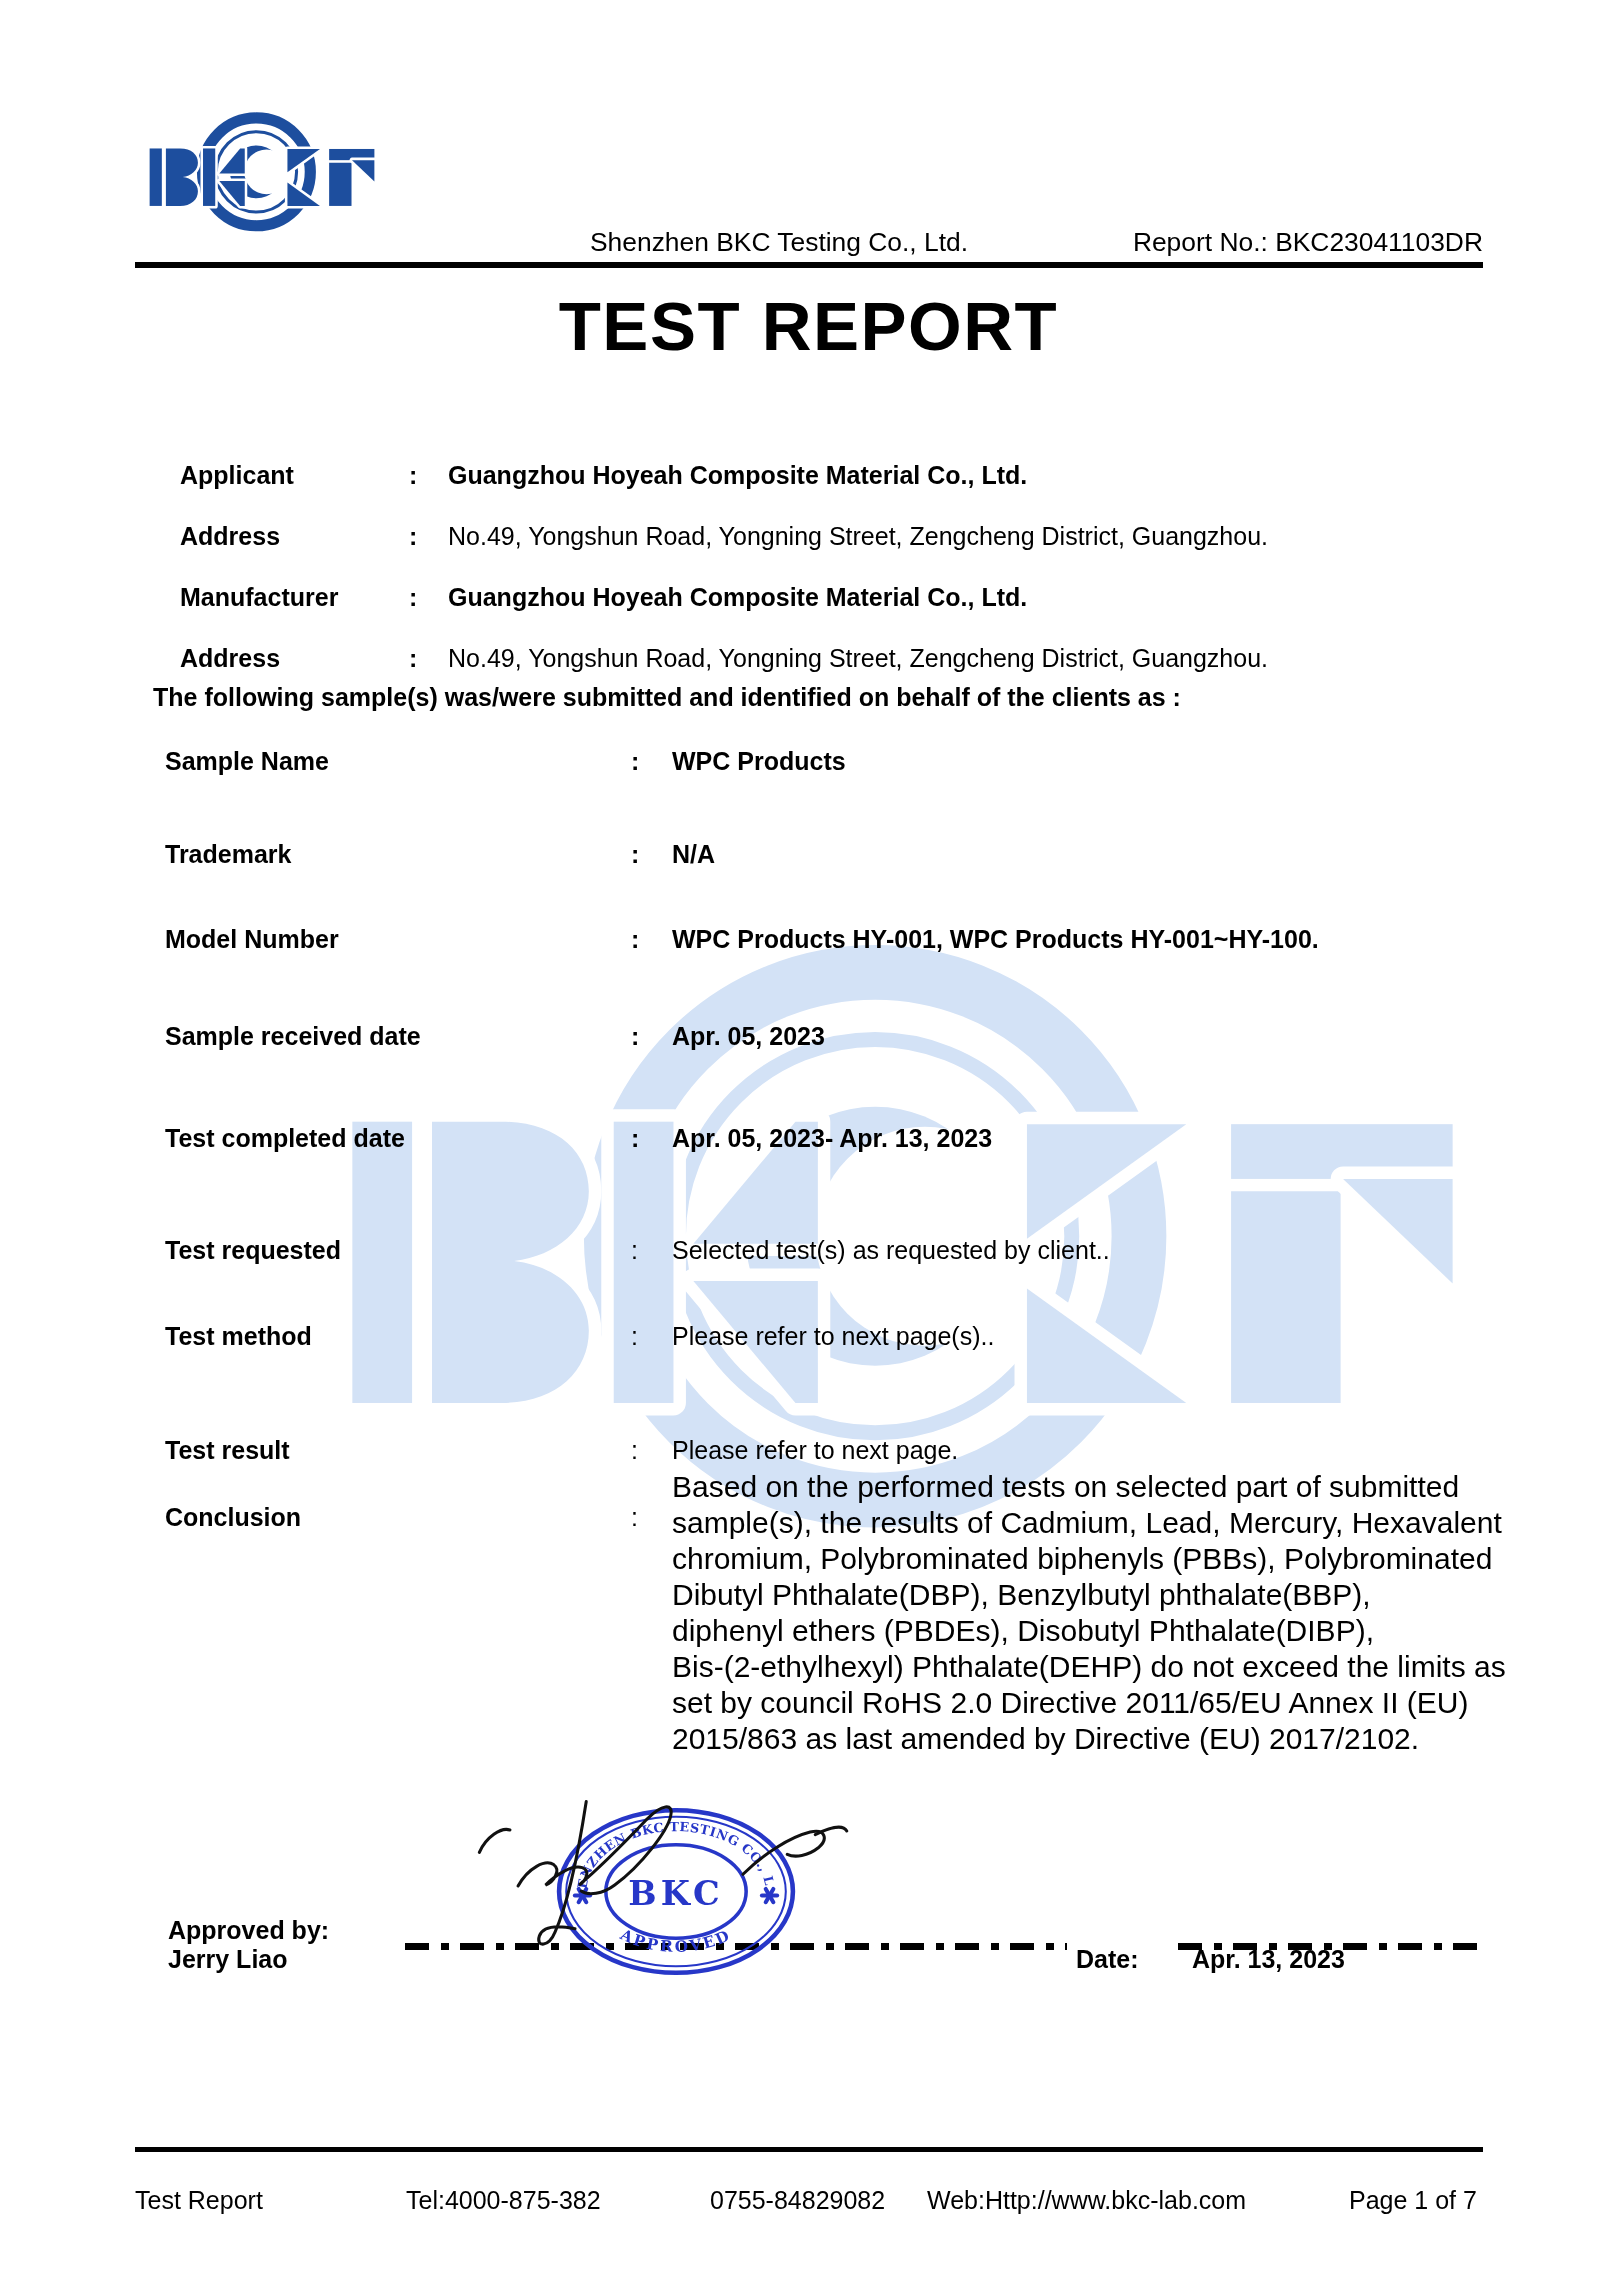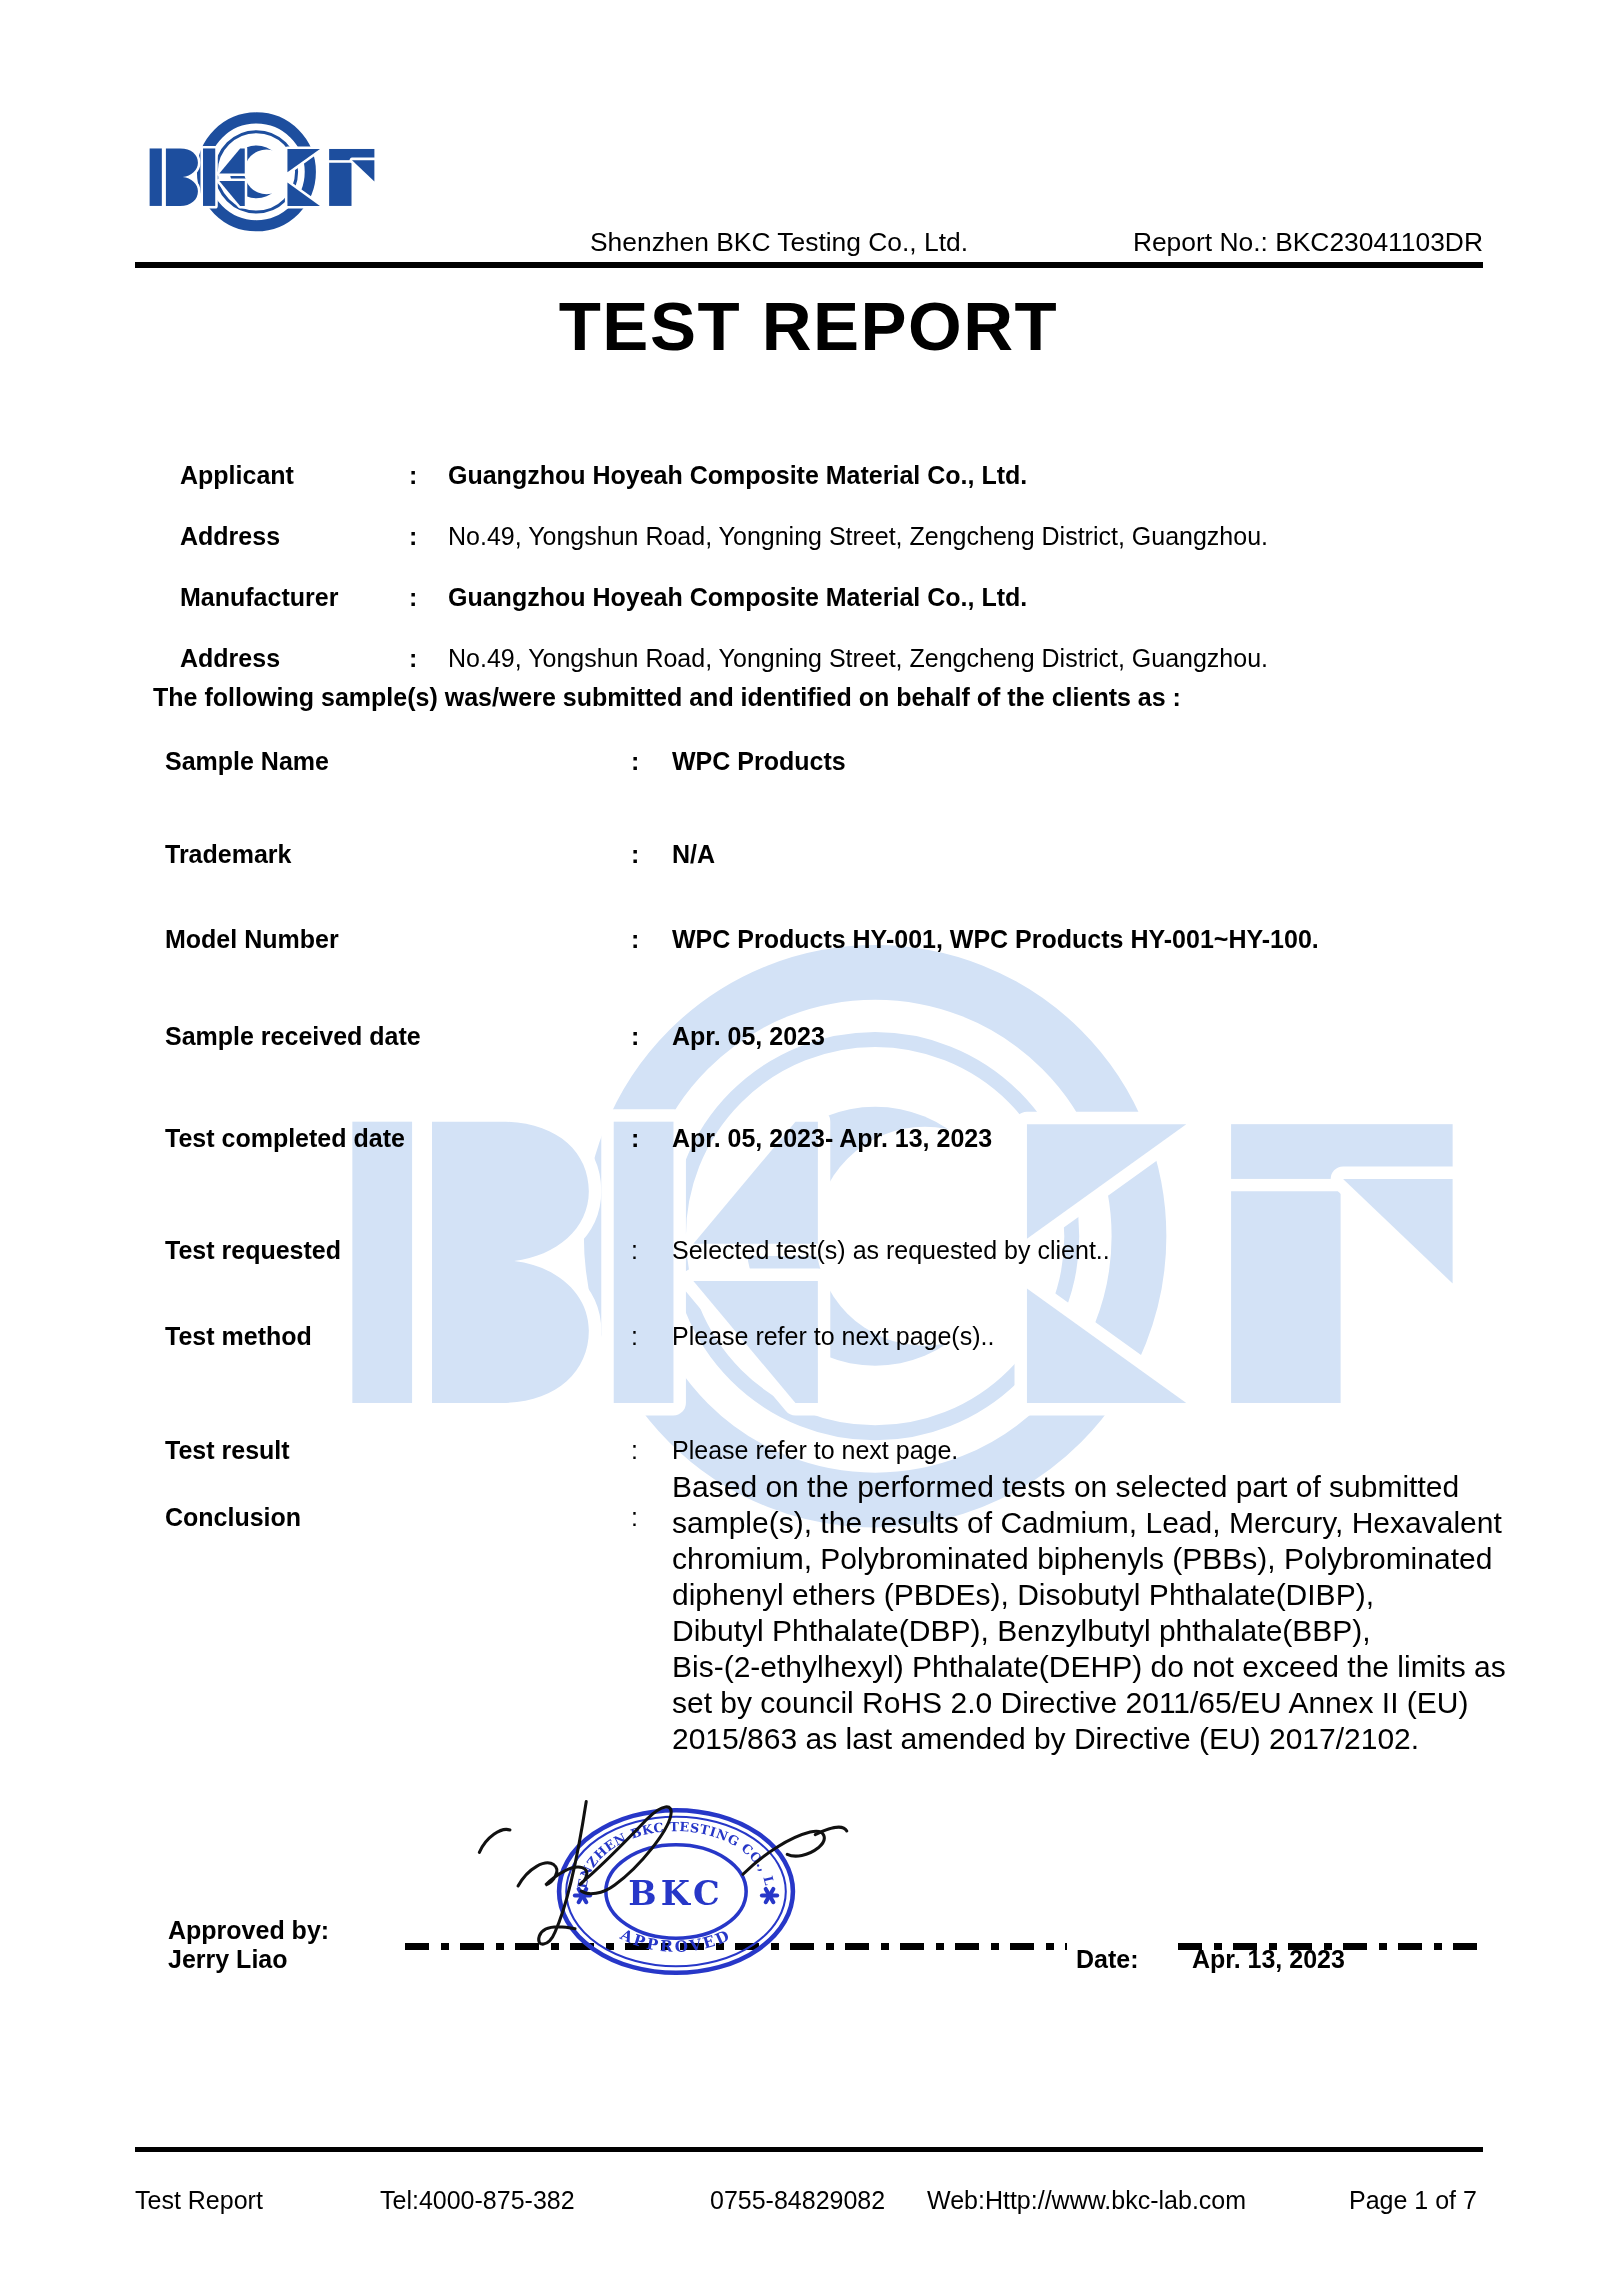--- a/index.html
+++ b/index.html
@@ -142,22 +142,22 @@
 </div>
 
 <div class="abs layer2 t50" style="top:1474px;left:0;width:1617px;">
   <span class="abs lbl2 b">Conclusion</span>
   <span class="abs col2">:</span>
 </div>
 <div id="concl-lines" class="abs layer2" style="left:672px;top:1469px;">
   <div>Based on the performed tests on selected part of submitted</div>
   <div>sample(s), the results of Cadmium, Lead, Mercury, Hexavalent</div>
   <div>chromium, Polybrominated biphenyls (PBBs), Polybrominated</div>
+  <div>Dibutyl Phthalate(DBP), Benzylbutyl phthalate(BBP),</div>
   <div>diphenyl ethers (PBDEs), Disobutyl Phthalate(DIBP),</div>
-  <div>Dibutyl Phthalate(DBP), Benzylbutyl phthalate(BBP),</div>
   <div>Bis-(2-ethylhexyl) Phthalate(DEHP) do not exceed the limits as</div>
   <div>set by council RoHS 2.0 Directive 2011/65/EU Annex II (EU)</div>
   <div>2015/863 as last amended by Directive (EU) 2017/2102.</div>
 </div>
 
 <div class="abs layer2 t50 b" style="left:168px;top:1887px;">Approved by:</div>
 <div class="abs layer2 t50 b" style="left:168px;top:1916px;">Jerry Liao</div>
 
 <div class="abs layer2 dash" style="left:405px;top:1943px;width:662px;"></div>
 
@@ -199,17 +199,17 @@
     <path d="M42,142 C55,112 85,92 102,98"></path>
     <path d="M252,42 C240,120 220,235 190,300 C180,327 152,330 160,306 C168,284 200,286 230,292"></path>
     <path d="M118,208 C138,172 172,155 188,166 C203,177 188,200 172,206 C192,186 224,166 244,172 C262,178 250,200 238,206 C272,178 330,120 372,76 C400,48 424,44 418,70 C412,100 360,168 308,206 C284,224 256,228 242,218"></path>
     <path d="M560,185 C600,145 652,112 692,102 C722,95 728,116 708,133 C688,149 662,153 647,146"></path>
     <path d="M702,107 C732,92 757,87 764,100"></path>
   </g>
 </svg>
 
 <div class="abs layer2 rule" style="left:135px;top:2147px;width:1348px;height:4.6px;"></div>
 <div class="abs layer2 t50" style="left:135px;top:2157px;">Test Report</div>
-<div class="abs layer2 t50" style="left:380px;top:2157px;">Tel:4000-875-382</div>
+<div class="abs layer2 t50" style="left:406px;top:2157px;">Tel:4000-875-382</div>
 <div class="abs layer2 t50" style="left:710px;top:2157px;text-align:center;">0755-84829082</div>
 <div class="abs layer2 t50" style="left:927px;top:2157px;">Web:Http://www.bkc-lab.com</div>
 <div class="abs layer2 t50" style="left:1349px;top:2157px;">Page 1 of 7</div>
 
 
 </body></html>

